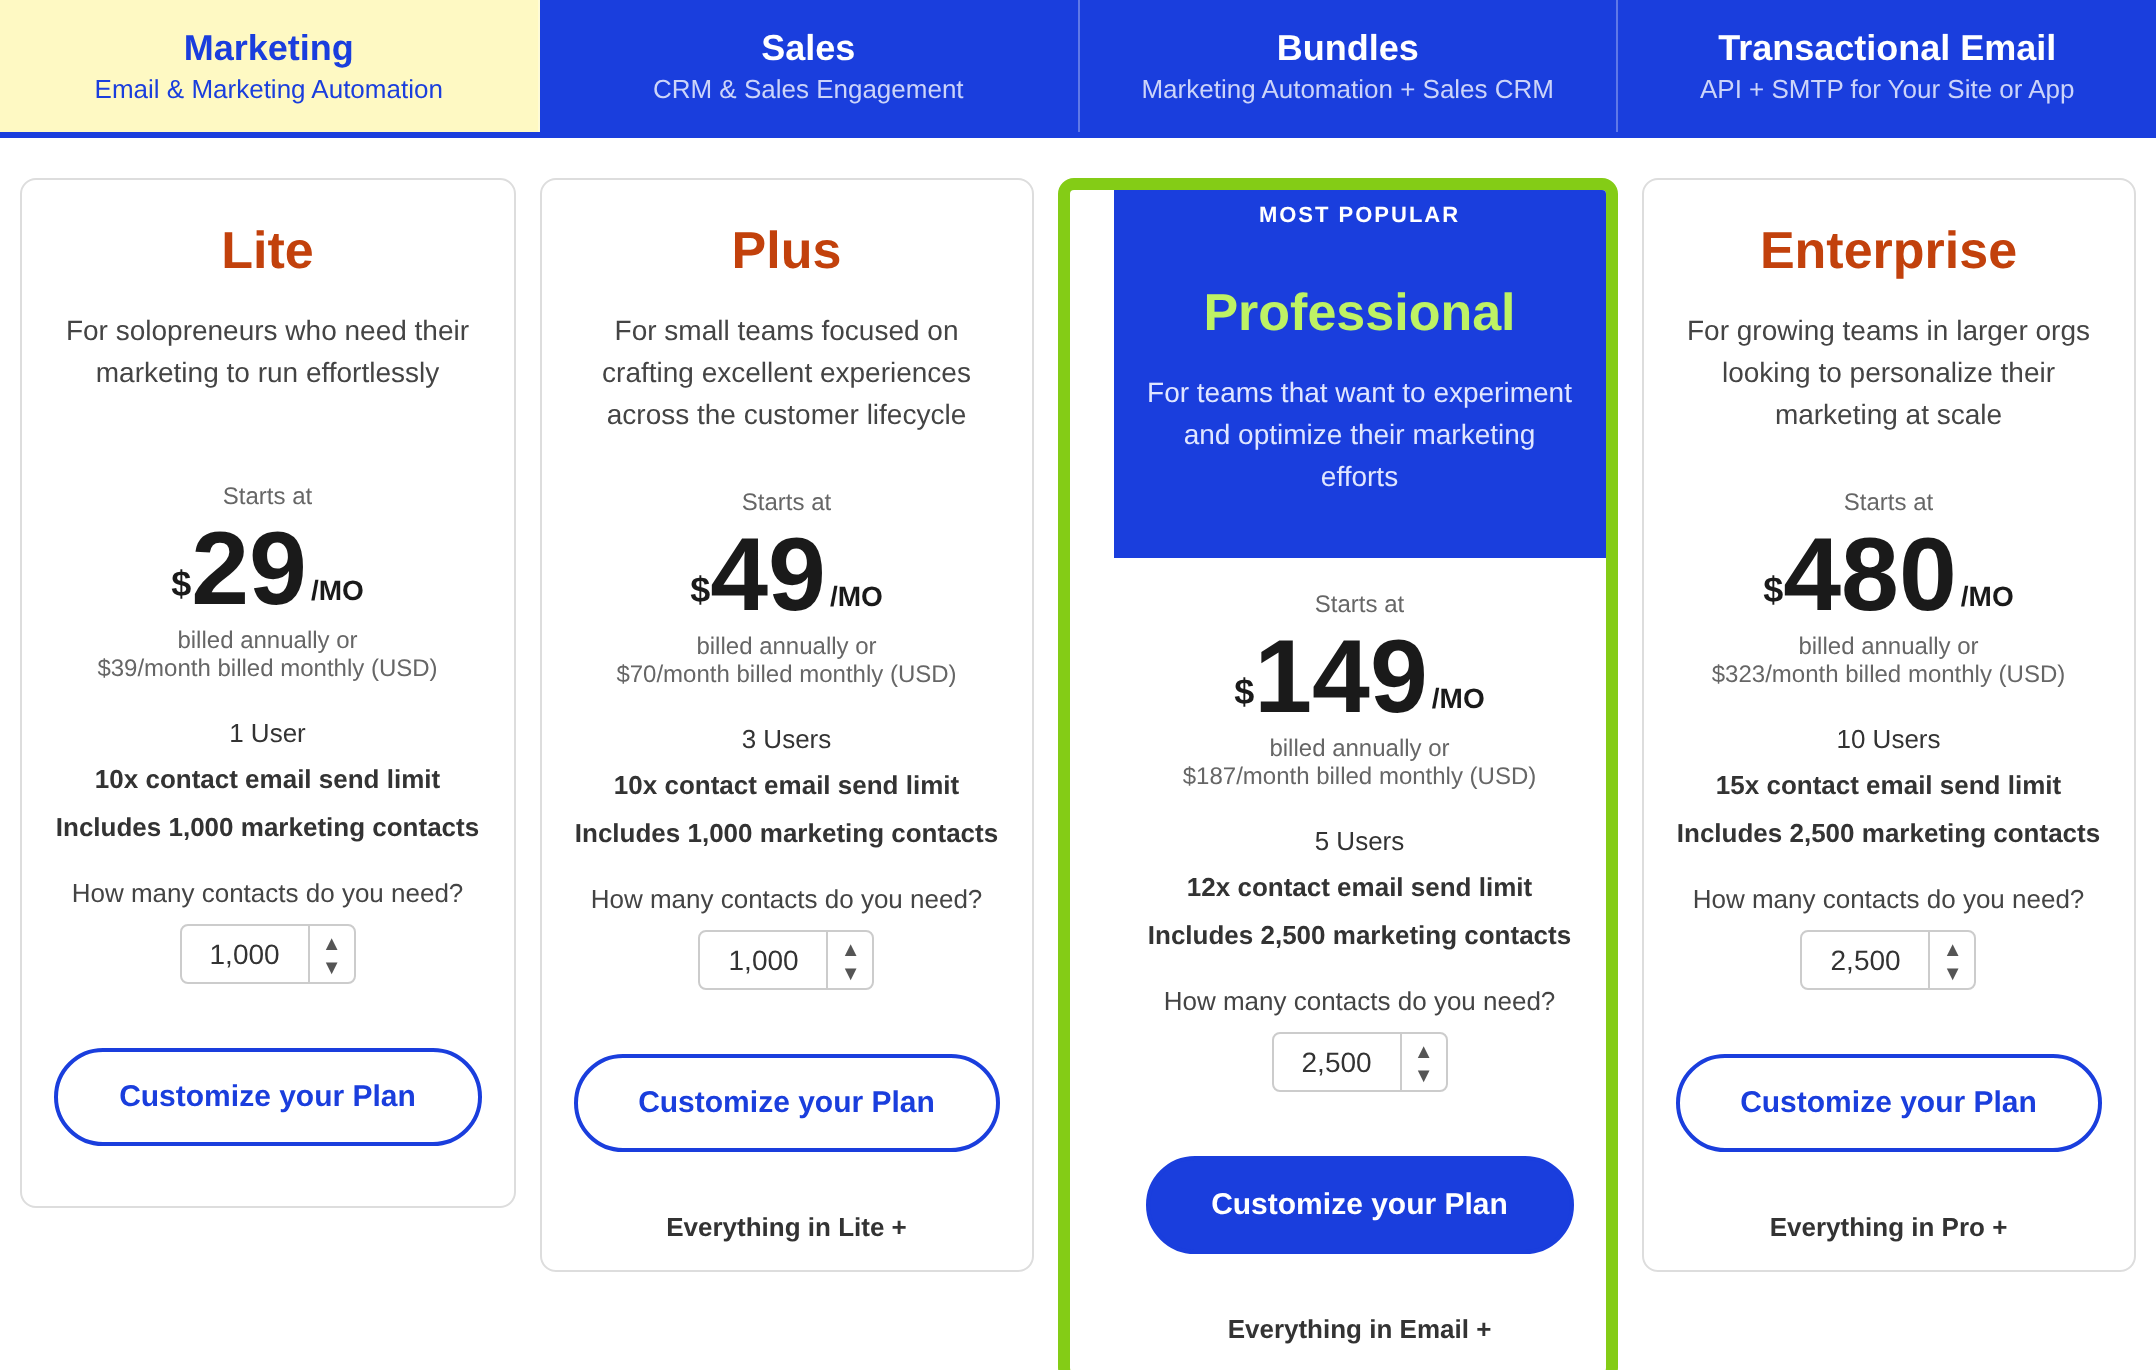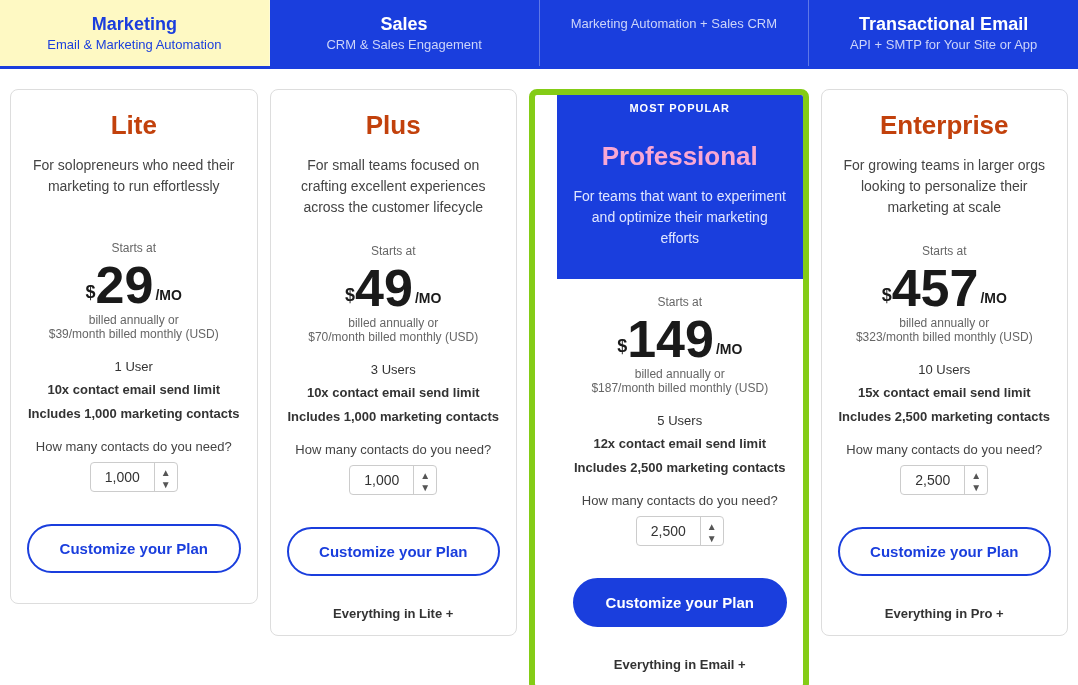--- a/index.html
+++ b/index.html
@@ -79,21 +79,21 @@
     .plan-card.popular .plan-card-header {
       background: #1a3edd;
       padding-bottom: 20px;
     }
     .plan-name {
       font-size: 26px;
       font-weight: 700;
       color: #c2410c;
     }
     .plan-card.popular .plan-name {
-      color: #f9a8d4;
+      color: #bef264;
     }
     .plan-description {
       font-size: 14px;
       color: #444;
       margin: 14px 0 10px 0;
       line-height: 1.5;
       min-height: 60px;
     }
     .plan-card.popular .plan-description {
       color: #e0e6ff;
@@ -208,20 +208,21 @@
 <div class="nav-tabs" id="nav-tabs-container">
     <div class="nav-tab active">
     <div class="tab-title">Marketing</div>
     <div class="tab-subtitle">Email &amp; Marketing Automation</div>
   </div>
     <div class="nav-tab inactive">
     <div class="tab-title">Sales</div>
     <div class="tab-subtitle">CRM &amp; Sales Engagement</div>
   </div>
     <div class="nav-tab inactive">
+    <div class="tab-title">Bundles</div>
     <div class="tab-subtitle">Marketing Automation + Sales CRM</div>
   </div>
     <div class="nav-tab inactive">
     <div class="tab-title">Transactional Email</div>
     <div class="tab-subtitle">API + SMTP for Your Site or App</div>
   </div>
   </div>
 
 <div class="plans-container" id="plans-container">
     <div class="plan-card">
@@ -326,21 +327,21 @@
     <div class="plan-card">
 
     <div class="plan-card-header">
       <div class="plan-name">Enterprise</div>
       <div class="plan-description">For growing teams in larger orgs looking to personalize their marketing at scale</div>
     </div>
     <div class="plan-card-body">
       <div class="starts-at">Starts at</div>
       <div class="price-row">
         <span class="price-dollar">$</span>
-        <span class="price-amount">457</span>
+        <span class="price-amount">480</span>
         <span class="price-mo">/MO</span>
       </div>
       <div class="billed-note">billed annually or<br>$323/month billed monthly (USD)</div>
       <div class="plan-features">
         10 Users<br>
         <span class="bold">15x contact email send limit</span><br>
         <span class="bold">Includes 2,500 marketing contacts</span>
       </div>
       <div class="contacts-label">How many contacts do you need?</div>
       <div style="text-align:center; margin-bottom:16px;">

